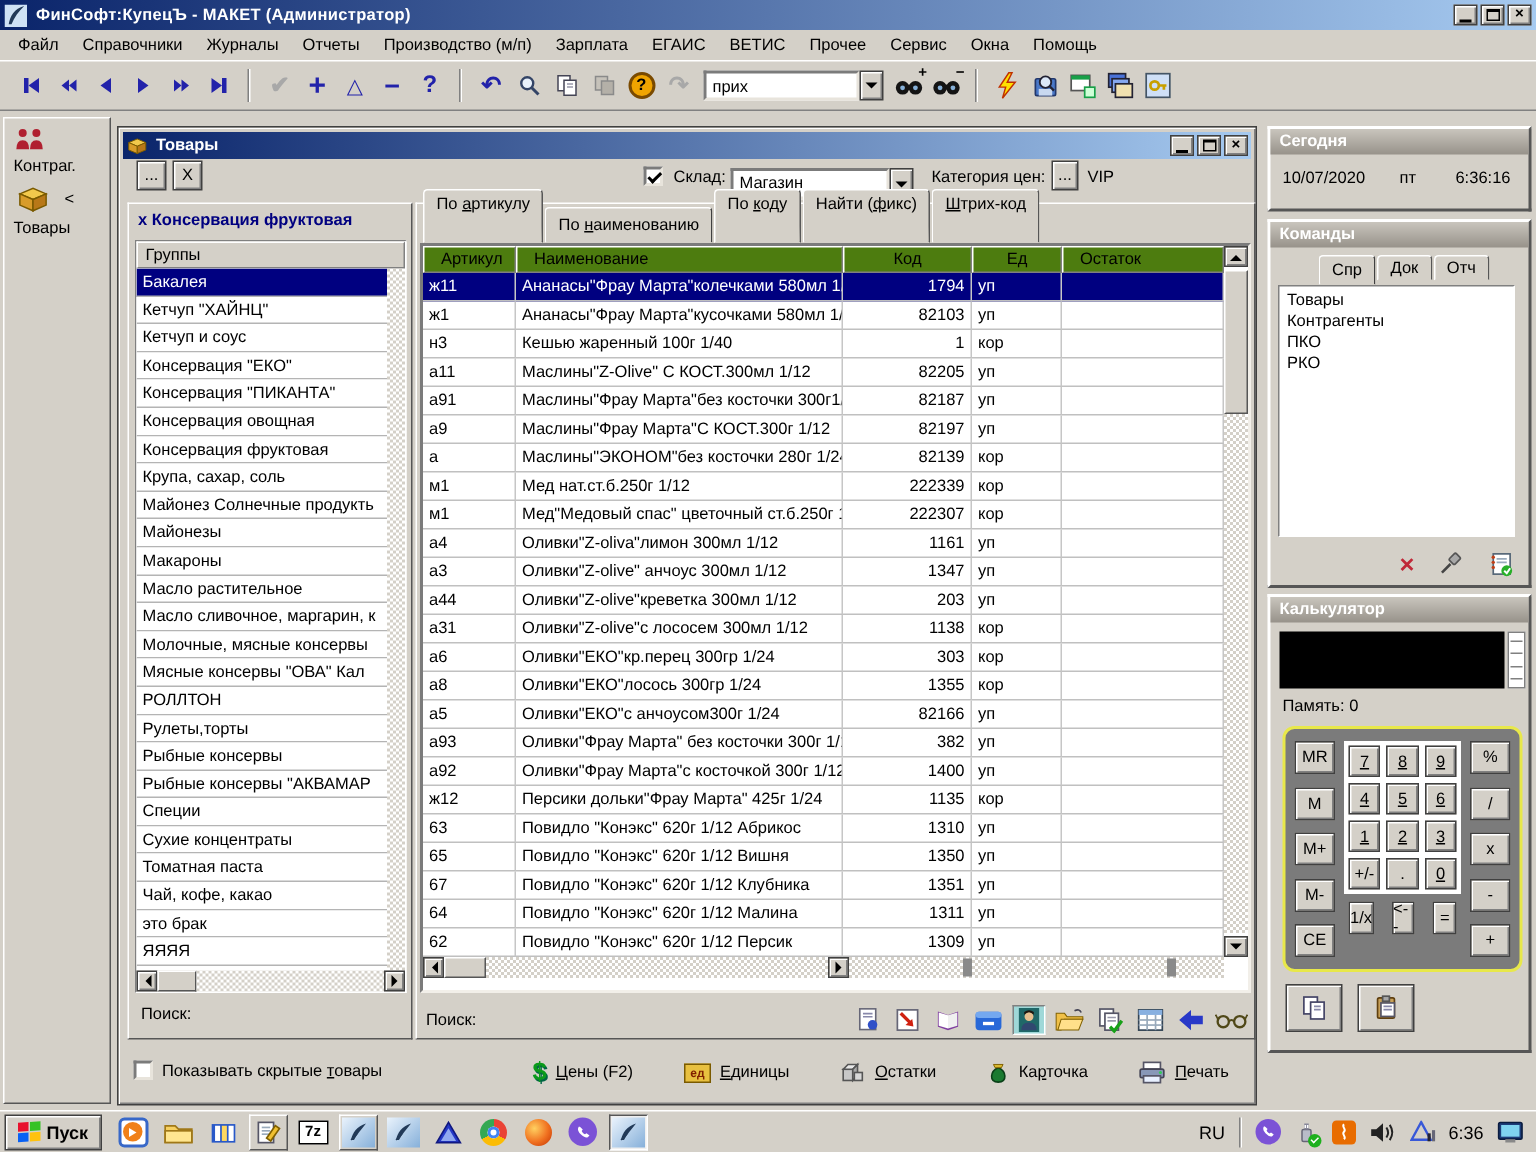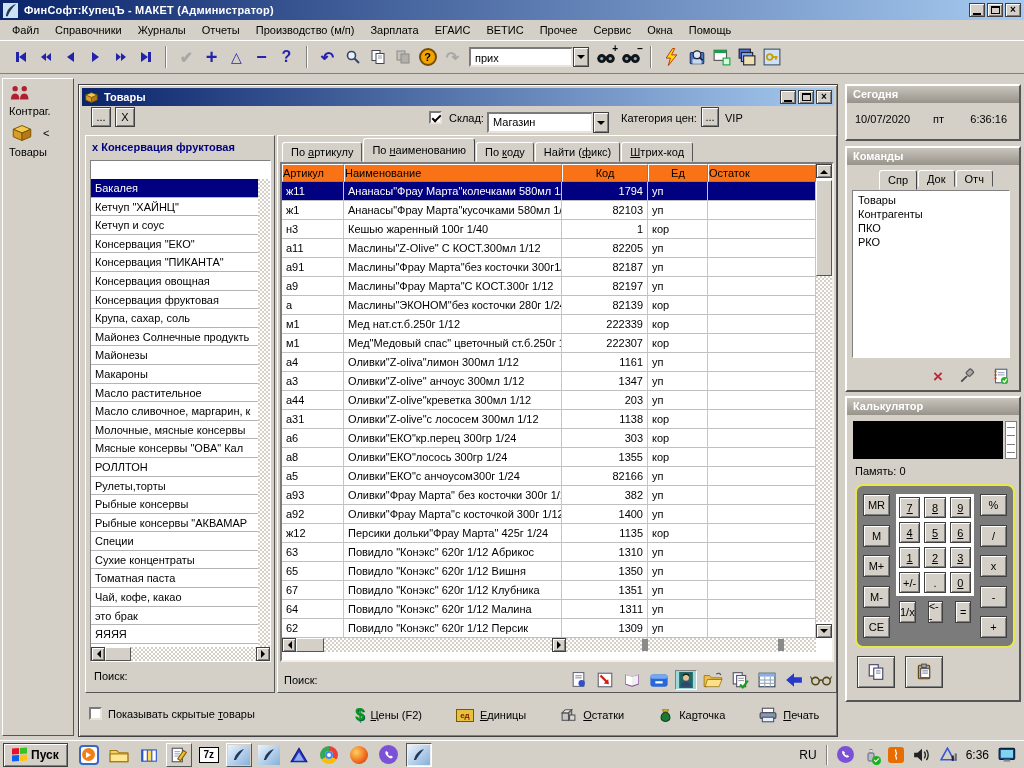--- a/index.html
+++ b/index.html
@@ -81,27 +81,27 @@
   .stri { width:0; height:0; border:4px solid transparent; }
   .stri.l { border-right-color:#000; margin-left:-3px; }
   .stri.r { border-left-color:#000; margin-right:-3px; }
   .stri.up { border-bottom-color:#000; margin-top:-3px; }
   .stri.dn { border-top-color:#000; margin-bottom:-3px; }
   .search-lbl { position:absolute; }
 
   
   #rpanel { position:absolute; left:198px; top:50px; width:560px; height:558px; }
   #tabs { position:absolute; left:4px; top:2px; height:24px; display:flex; align-items:flex-end; }
-  .tab { height:20px; padding:3px 8px 0; background:#d4d0c8; border:1px solid; border-color:#fff #565656 #d4d0c8 #fff;
+  .tab { height:36px; padding:3px 8px 0; background:#d4d0c8; border:1px solid; border-color:#fff #565656 #d4d0c8 #fff;
     border-radius:3px 3px 0 0; margin-right:1px; white-space:nowrap; }
   .tab.active { height:24px; padding-top:5px; font-weight:normal; z-index:2; border-color:#fff #404040 #d4d0c8 #fff; }
   #tablebox { position:absolute; left:2px; top:26px; width:554px; height:500px; background:#fff;
     border:2px solid; border-color:#7b7b7b #f2efe9 #f2efe9 #7b7b7b; }
   #thead { position:absolute; left:0; top:0; right:16px; height:18px; display:grid; grid-template-columns:62px 218px 86px 60px 1fr; }
-  #thead > div { background:#f97316; border:1px solid; border-color:#fff #808080 #808080 #fff; padding:2px 0 0; white-space:nowrap; overflow:hidden; }
+  #thead > div { background:#4d7c0f; border:1px solid; border-color:#fff #808080 #808080 #fff; padding:2px 11px 0; white-space:nowrap; overflow:hidden; }
   #thead .center { text-align:center; }
   #tbody { position:absolute; left:0; top:18px; right:16px; bottom:22px; overflow:hidden; background:#fff; }
   .trow { display:grid; grid-template-columns:62px 218px 86px 60px 1fr; height:19px; }
   .trow > div { border-right:1px solid #c6c6c6; border-bottom:1px solid #c0c0c0; padding:3px 4px 0; white-space:nowrap; overflow:hidden; }
   .trow .num { text-align:right; }
   .trow.selected { background:#000080; color:#fff; }
   #tvscroll { position:absolute; right:0; top:0; bottom:22px; width:16px; }
   #tvscroll .sbtn { width:16px; }
   #tv-thumb { position:absolute; left:0; top:16px; width:16px; height:96px; background:#d4d0c8; border:1px solid; border-color:#fff #565656 #565656 #fff; }
   #tv-track { position:absolute; left:0; top:112px; bottom:16px; width:16px; }
@@ -385,20 +385,21 @@
           </div>
       </div>
       <span class="abs" style="left:542px;top:5px;">Категория цен:</span>
       <div class="smallbtn btn3 abs" style="left:622px;top:0;width:18px;height:20px;">...</div>
       <span class="abs" style="left:646px;top:5px;">VIP</span>
     </div>
 
     <div id="lpanel" class="r1">
       <div id="group-banner">х  Консервация фруктовая</div>
       <div id="groupbox" class="s1">
+        <div id="group-head">Группы</div>
         <div id="group-rows">
 
         <div class="grow selected">Бакалея</div>
             <div class="grow">Кетчуп "ХАЙНЦ"</div>
             <div class="grow">Кетчуп и соус</div>
             <div class="grow">Консервация "ЕКО"</div>
             <div class="grow">Консервация "ПИКАНТА"</div>
             <div class="grow">Консервация овощная</div>
             <div class="grow">Консервация фруктовая</div>
             <div class="grow">Крупа, сахар, соль</div>

